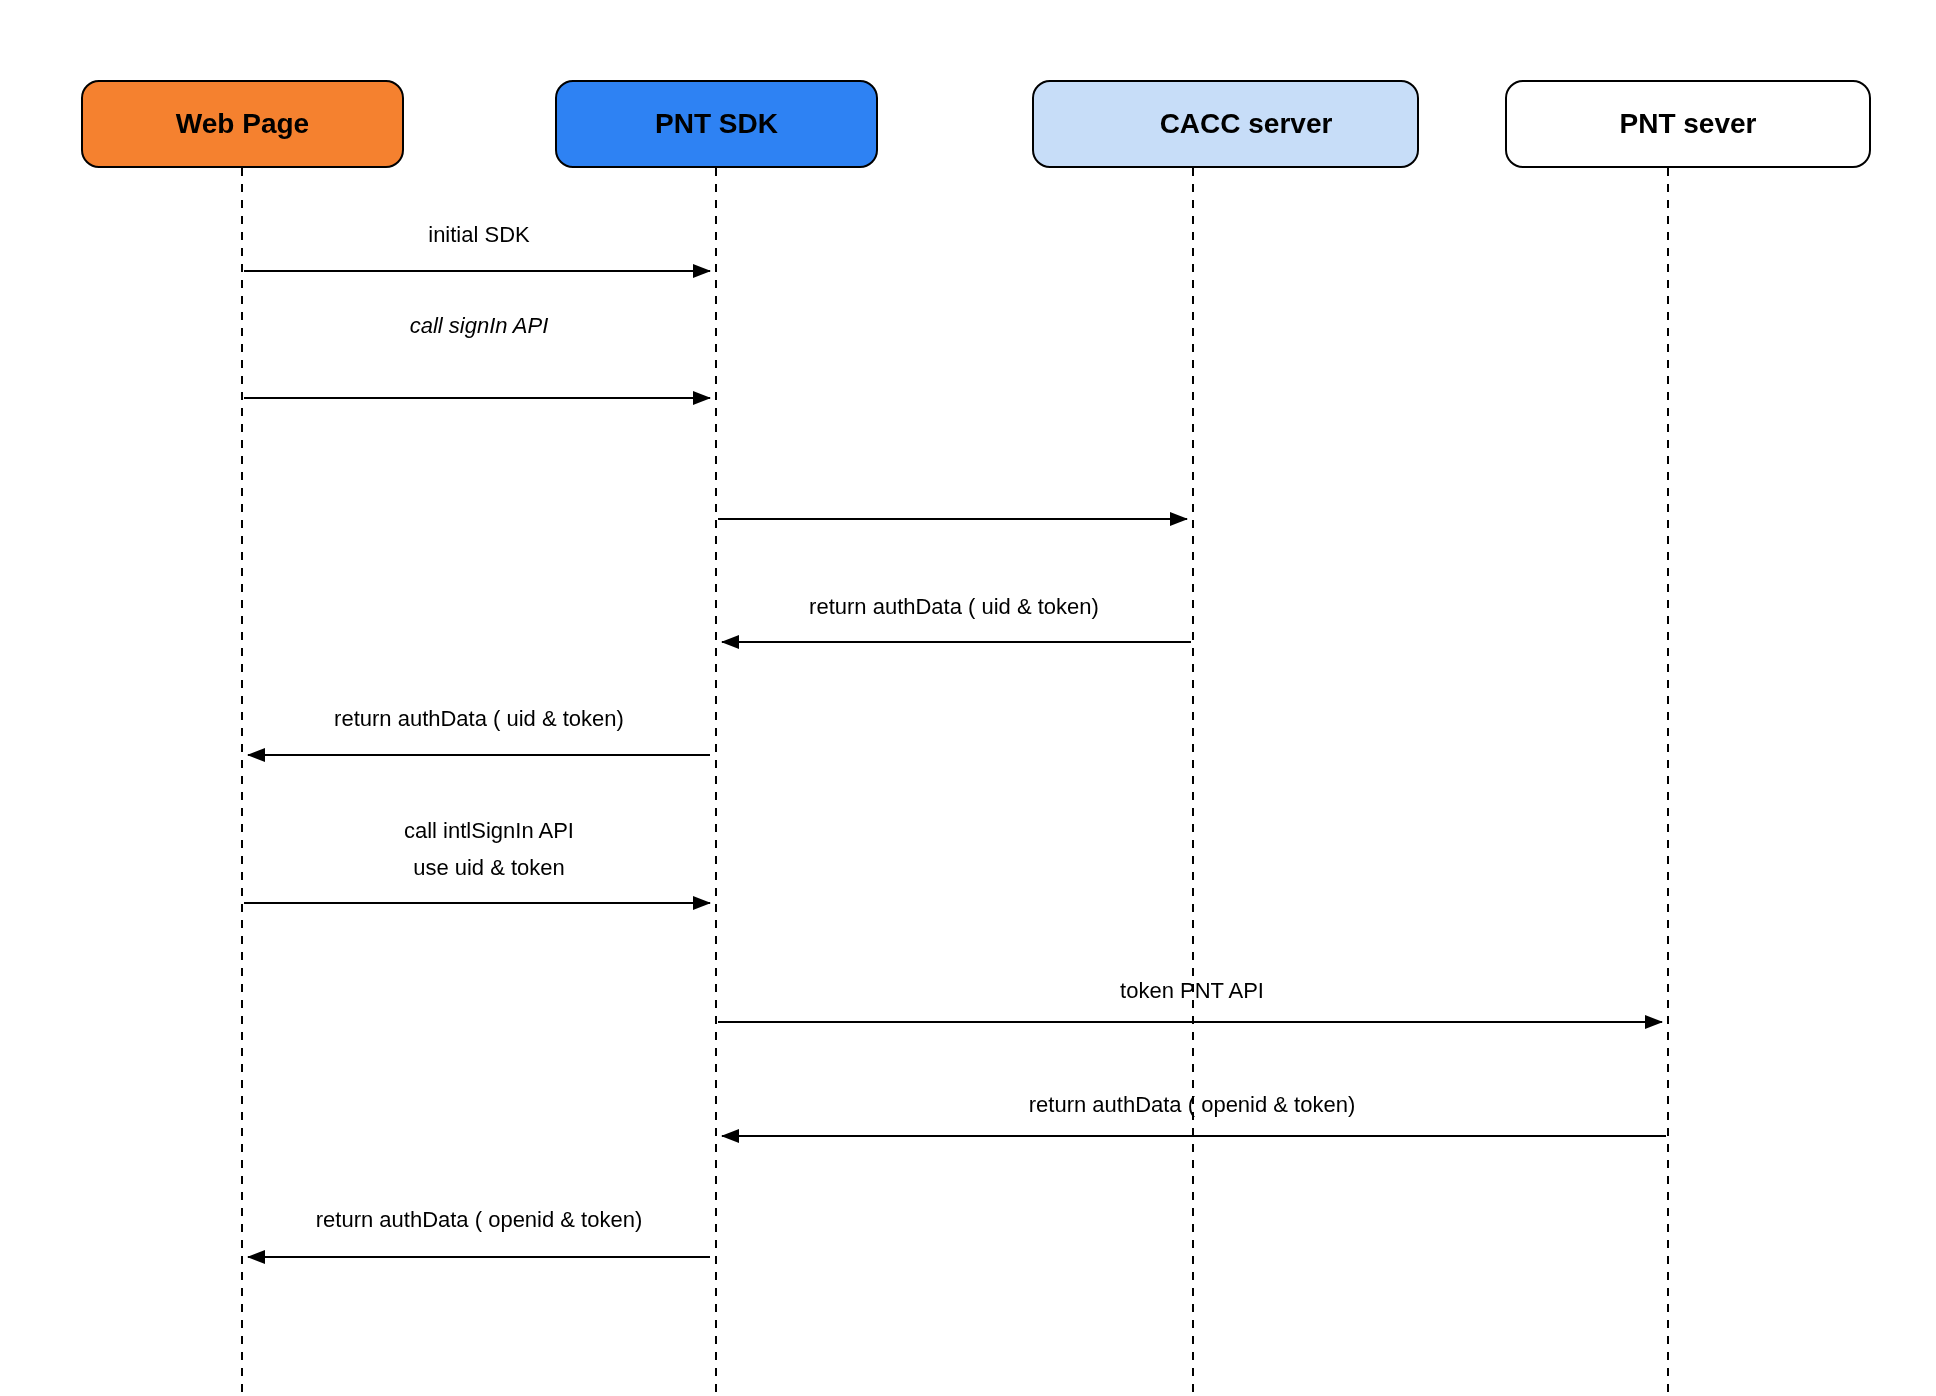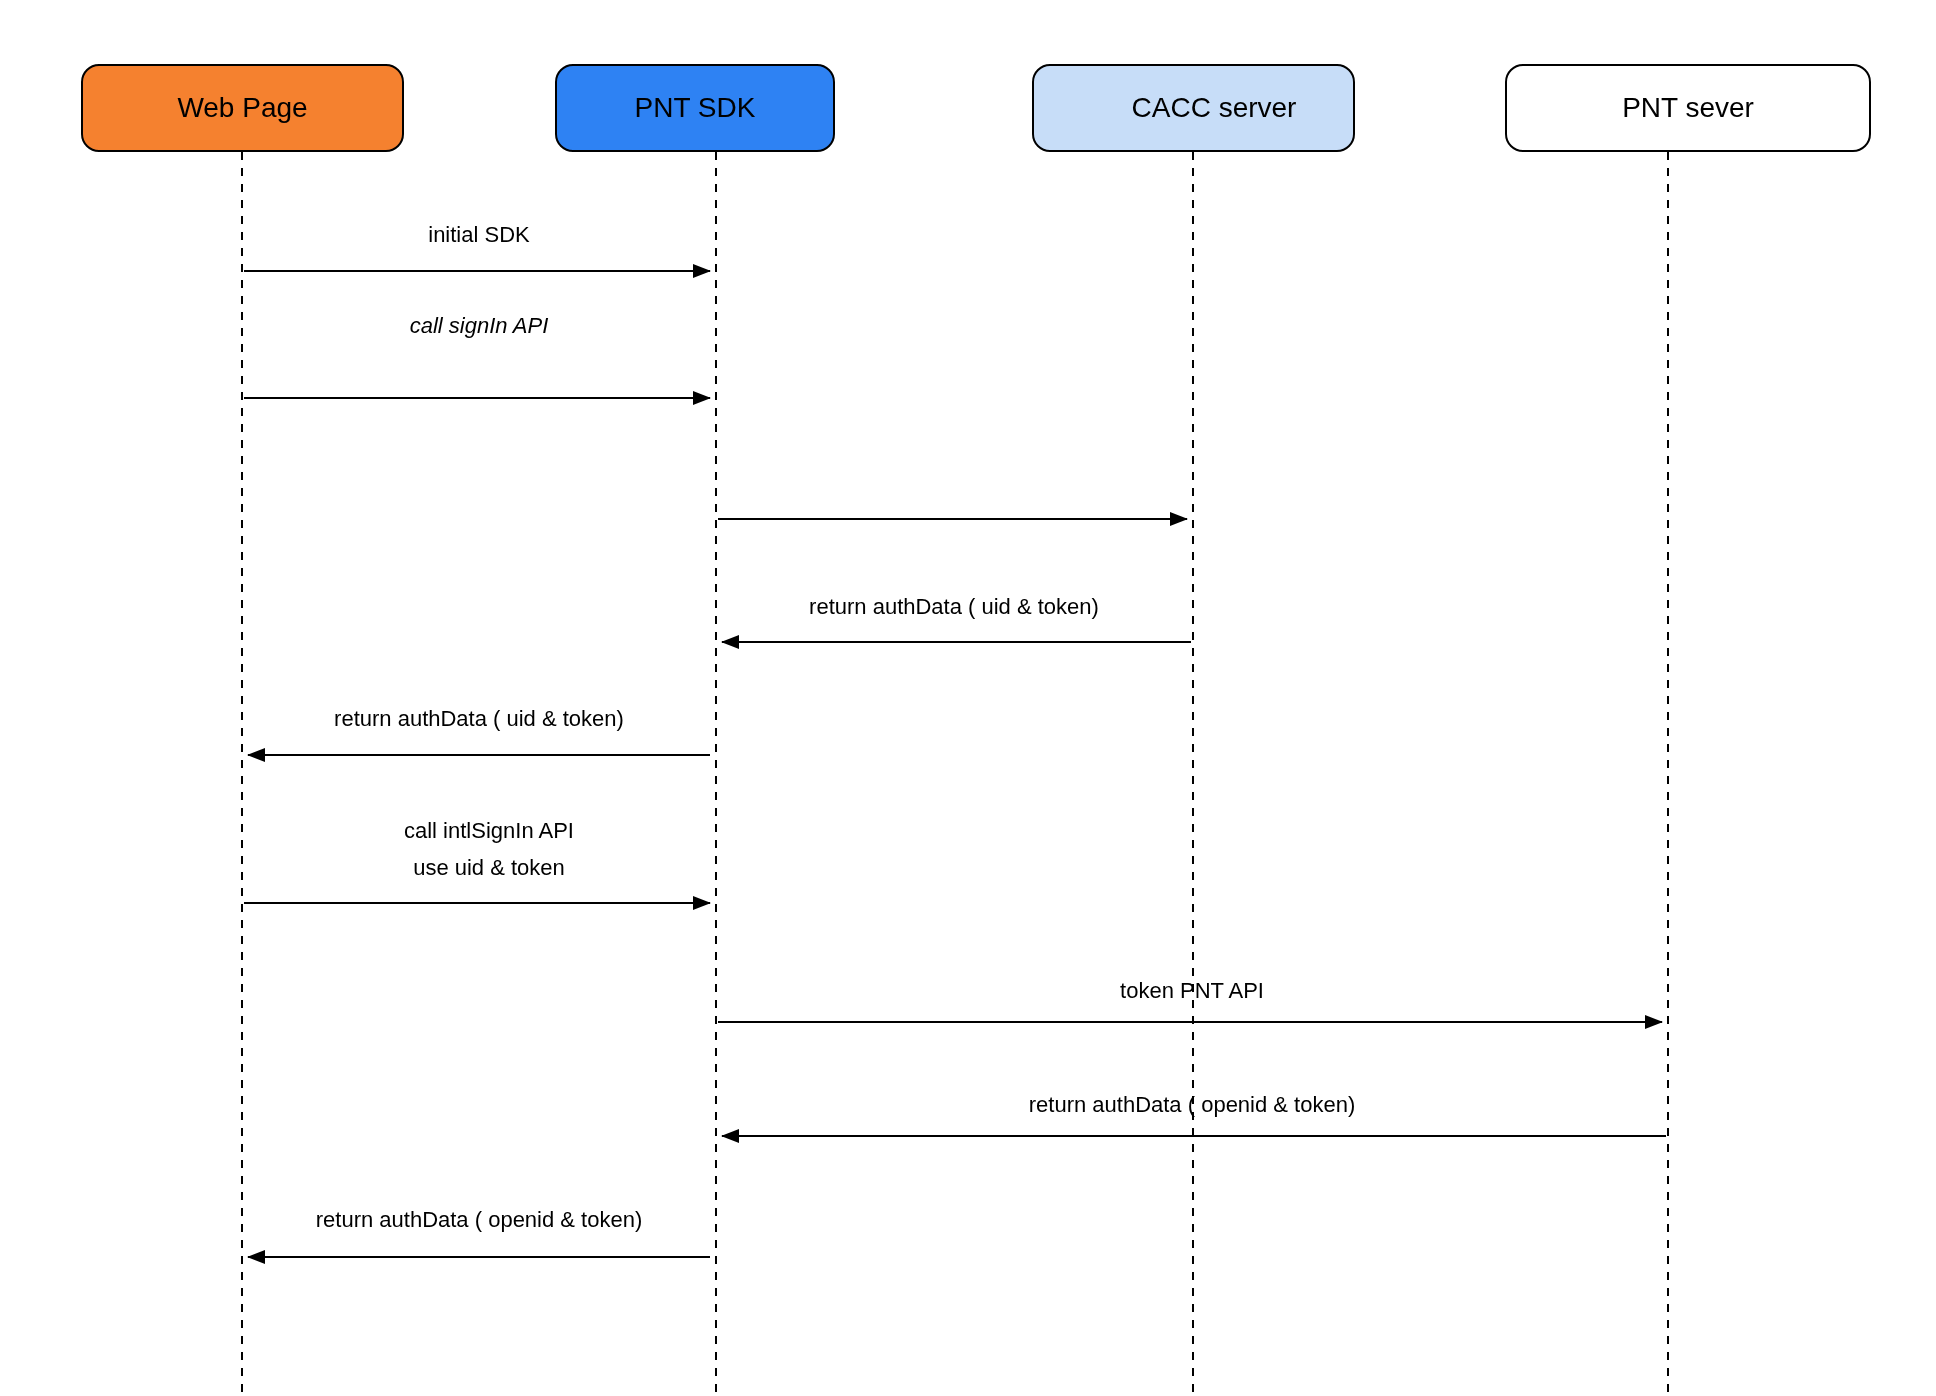--- a/index.html
+++ b/index.html
@@ -28,36 +28,36 @@
     stroke-dasharray: 8 8;
     fill: none;
   }
   .arrow {
     stroke: #000000;
     stroke-width: 2;
     fill: none;
   }
   .actor {
     position: absolute;
-    top: 64px;
+    top: 80px;
     height: 88px;
     box-sizing: border-box;
     border: 2px solid #000000;
     border-radius: 18px;
     display: flex;
     align-items: center;
     justify-content: center;
     font-size: 28px;
-    font-weight: 400;
+    font-weight: 700;
     color: #000000;
     background: #ffffff;
   }
   .actor-web-page   { left: 81px;   width: 323px; }
-  .actor-pnt-sdk    { left: 555px;  width: 280px; }
-  .actor-cacc-server{ left: 1032px; width: 323px; padding-left: 41px; }
+  .actor-pnt-sdk    { left: 555px;  width: 323px; }
+  .actor-cacc-server{ left: 1032px; width: 387px; padding-left: 41px; }
   .actor-pnt-sever  { left: 1505px; width: 366px; }
   .msg {
     position: absolute;
     width: 800px;
     text-align: center;
     font-size: 22px;
     line-height: 37px;
     color: #000000;
     white-space: nowrap;
   }

